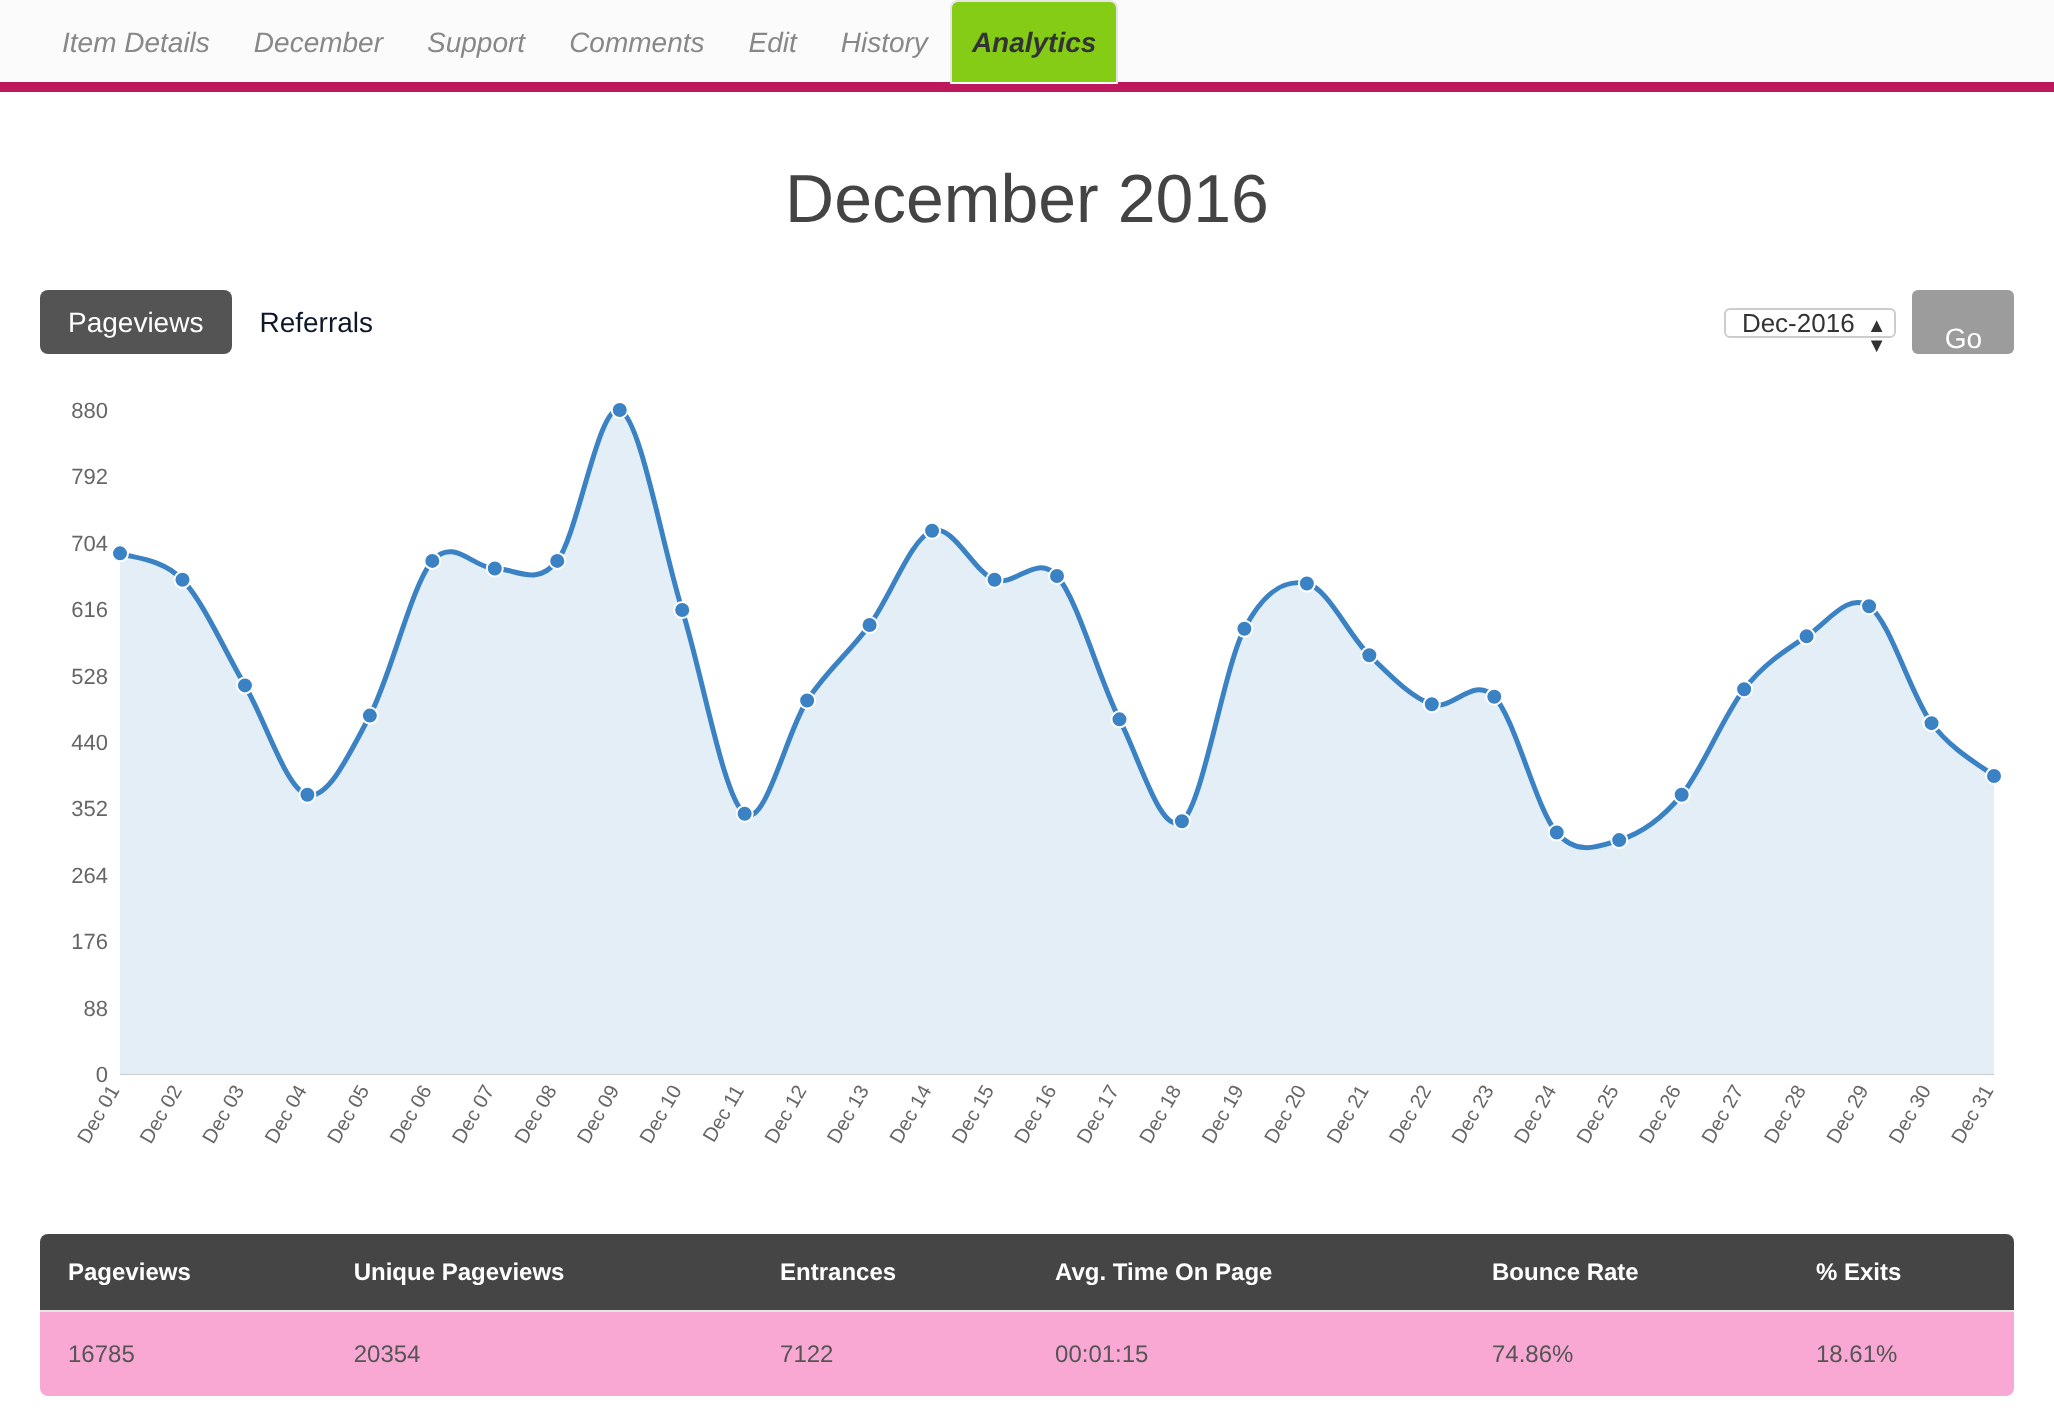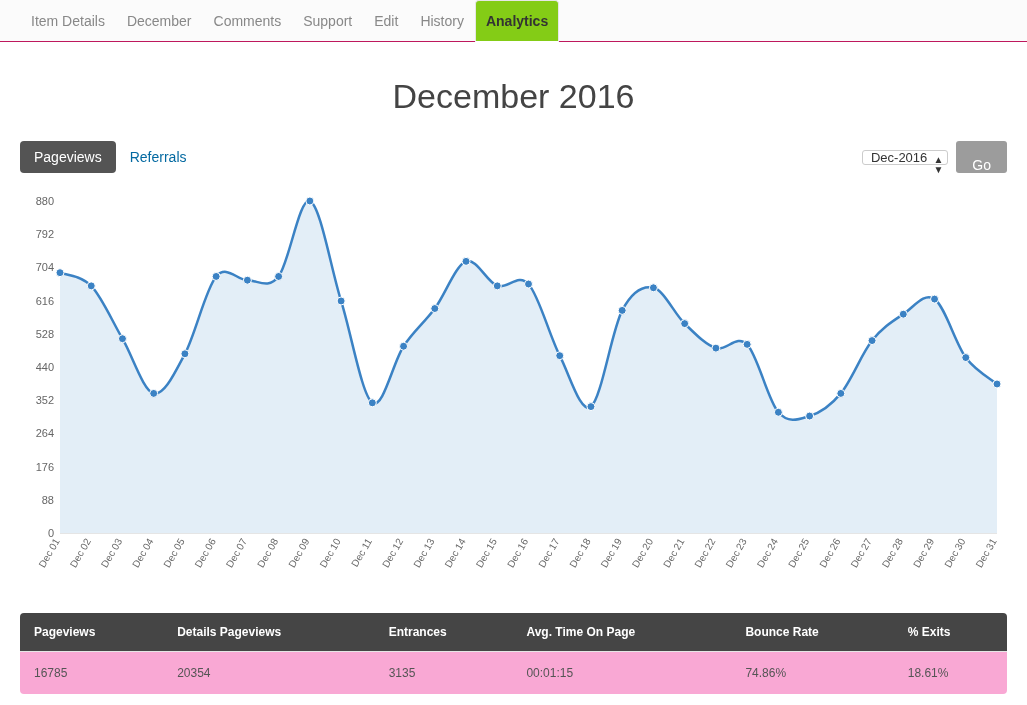--- a/index.html
+++ b/index.html
@@ -4,23 +4,24 @@
 <style>
   * { box-sizing: border-box; margin: 0; padding: 0; }
   body {
     font-family: -apple-system, BlinkMacSystemFont, "Segoe UI", Helvetica, Arial, sans-serif;
     background: #fff;
     color: #333;
     width: 1027px;
   }
   .tabs {
     display: flex;
-    border-bottom: 1px solid #be185d;
+    border-bottom: 5px solid #be185d;
     padding: 0 20px;
     background: #fbfbfb;
+    font-style: italic;
   }
   .tab {
     padding: 12px 10px;
     font-size: 14px;
     color: #888;
     cursor: pointer;
     border: 1px solid transparent;
     border-bottom: none;
     margin-bottom: -1px;
   }
@@ -49,21 +50,21 @@
     margin-bottom: 20px;
   }
   .tabpills {
     display: flex;
   }
   .pill {
     padding: 8px 14px;
     font-size: 14px;
     border-radius: 4px;
     cursor: pointer;
-    color: #0369a1;
+    color: #0f172a;
   }
   .pill.active {
     background: #545454;
     color: #fff;
   }
   .right-controls {
     display: flex;
     gap: 8px;
     align-items: center;
   }
@@ -129,22 +130,22 @@
     padding: 14px 14px;
     border-top: 1px solid #e6e6e6;
   }
 </style>
 </head>
 <body>
 
 <div class="tabs">
   <div class="tab">Item Details</div>
   <div class="tab">December</div>
+  <div class="tab">Support</div>
   <div class="tab">Comments</div>
-  <div class="tab">Support</div>
   <div class="tab">Edit</div>
   <div class="tab">History</div>
   <div class="tab active">Analytics</div>
 </div>
 
 <div class="page">
   <h1>December 2016</h1>
 
   <div class="toolbar">
     <div class="tabpills">
@@ -241,31 +242,31 @@
         <circle cx="914.5333333333333" cy="106.09090909090908" r="4" fill="#3b82c4" stroke="#fff" stroke-width="1"></circle>
         <circle cx="945.7666666666667" cy="164.5681818181818" r="4" fill="#3b82c4" stroke="#fff" stroke-width="1"></circle>
         <circle cx="977" cy="190.97727272727272" r="4" fill="#3b82c4" stroke="#fff" stroke-width="1"></circle>
       </svg>
   </div>
 
   <table class="stats-table">
     <thead>
       <tr>
         <th>Pageviews</th>
-        <th>Details Pageviews</th>
+        <th>Unique Pageviews</th>
         <th>Entrances</th>
         <th>Avg. Time On Page</th>
         <th>Bounce Rate</th>
         <th>% Exits</th>
       </tr>
     </thead>
     <tbody>
       <tr>
         <td>16785</td>
         <td>20354</td>
-        <td>3135</td>
+        <td>7122</td>
         <td>00:01:15</td>
         <td>74.86%</td>
         <td>18.61%</td>
       </tr>
     </tbody>
   </table>
 </div>
 
 </body></html>

